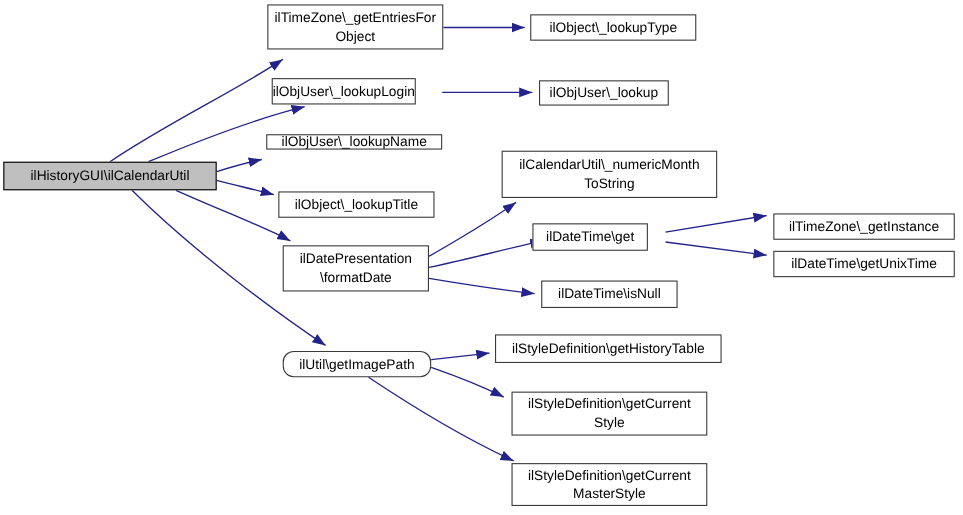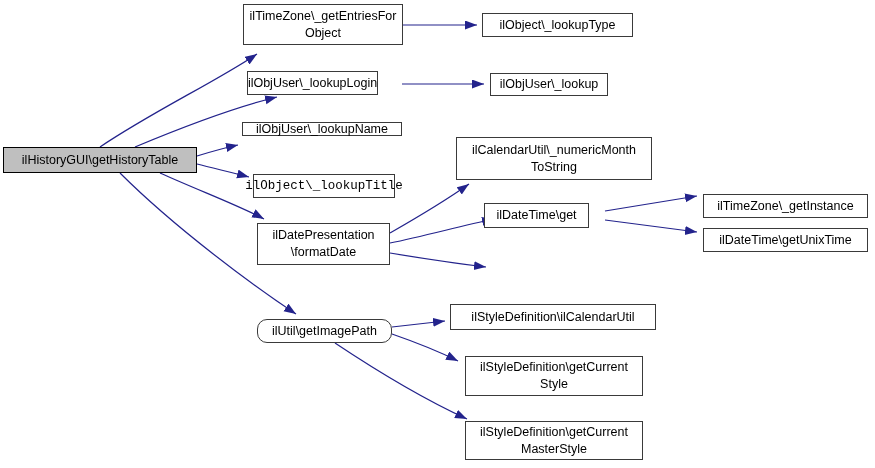--- a/index.html
+++ b/index.html
@@ -73,51 +73,52 @@
     <path class="edge" d="M390,233 C418,217 445,201 469,184" marker-end="url(#arrow)"></path>
     <path class="edge" d="M390,243 C425,236 460,226 494,219" marker-end="url(#arrow)"></path>
     <path class="edge" d="M390,253 C420,258 452,263 486,267" marker-end="url(#arrow)"></path>
     <path class="edge" d="M605,211 C635,206 665,201 697,196" marker-end="url(#arrow)"></path>
     <path class="edge" d="M605,220 C635,224 665,228 697,232" marker-end="url(#arrow)"></path>
     <path class="edge" d="M392,327 C410,325 428,323 445,321" marker-end="url(#arrow)"></path>
     <path class="edge" d="M392,334 C415,342 438,351 458,361" marker-end="url(#arrow)"></path>
     <path class="edge" d="M335,343 C380,373 430,402 467,419" marker-end="url(#arrow)"></path>
   </svg>
 
-  <div class="node main" style="left:3px; top:147px; width:194px; height:26px;">ilHistoryGUI\getHistoryTable</div>
+  <div class="node main" style="left:3px; top:147px; width:194px; height:26px;">ilHistoryGUI\ilCalendarUtil</div>
 
   <div class="node" style="left:243px; top:4px; width:160px; height:41px;">ilTimeZone\_getEntriesFor
 Object</div>
 
   <div class="node" style="left:482px; top:13px; width:151px; height:24px;">ilObject\_lookupType</div>
 
   <div class="node" style="left:247px; top:71px; width:131px; height:24px;">ilObjUser\_lookupLogin</div>
 
   <div class="node" style="left:490px; top:73px; width:118px; height:23px;">ilObjUser\_lookup</div>
 
   <div class="node" style="left:242px; top:122px; width:160px; height:14px;">ilObjUser\_lookupName</div>
 
-  <div class="node" style="left:253px; top:174px; width:142px; height:24px;font-family:Liberation Mono, monospace;">ilObject\_lookupTitle</div>
+  <div class="node" style="left:253px; top:174px; width:142px; height:24px;">ilObject\_lookupTitle</div>
 
   <div class="node" style="left:257px; top:223px; width:133px; height:42px;">ilDatePresentation
 \formatDate</div>
 
   <div class="node" style="left:456px; top:137px; width:196px; height:43px;">ilCalendarUtil\_numericMonth
 ToString</div>
 
   <div class="node" style="left:484px; top:203px; width:105px; height:25px;">ilDateTime\get</div>
 
+  <div class="node" style="left:492px; top:255px; width:124px; height:25px;">ilDateTime\isNull</div>
 
   <div class="node" style="left:703px; top:178px; width:165px; height:24px;margin-top:16px;">ilTimeZone\_getInstance</div>
 
   <div class="node" style="left:703px; top:228px; width:165px; height:24px;">ilDateTime\getUnixTime</div>
 
   <div class="node" style="left:257px; top:319px; width:135px; height:24px;border-radius:10px;">ilUtil\getImagePath</div>
 
-  <div class="node" style="left:450px; top:304px; width:206px; height:26px;">ilStyleDefinition\ilCalendarUtil</div>
+  <div class="node" style="left:450px; top:304px; width:206px; height:26px;">ilStyleDefinition\getHistoryTable</div>
 
   <div class="node" style="left:465px; top:356px; width:178px; height:40px;">ilStyleDefinition\getCurrent
 Style</div>
 
   <div class="node" style="left:465px; top:421px; width:178px; height:39px;">ilStyleDefinition\getCurrent
 MasterStyle</div>
 
 </div>
 
 </body></html>

